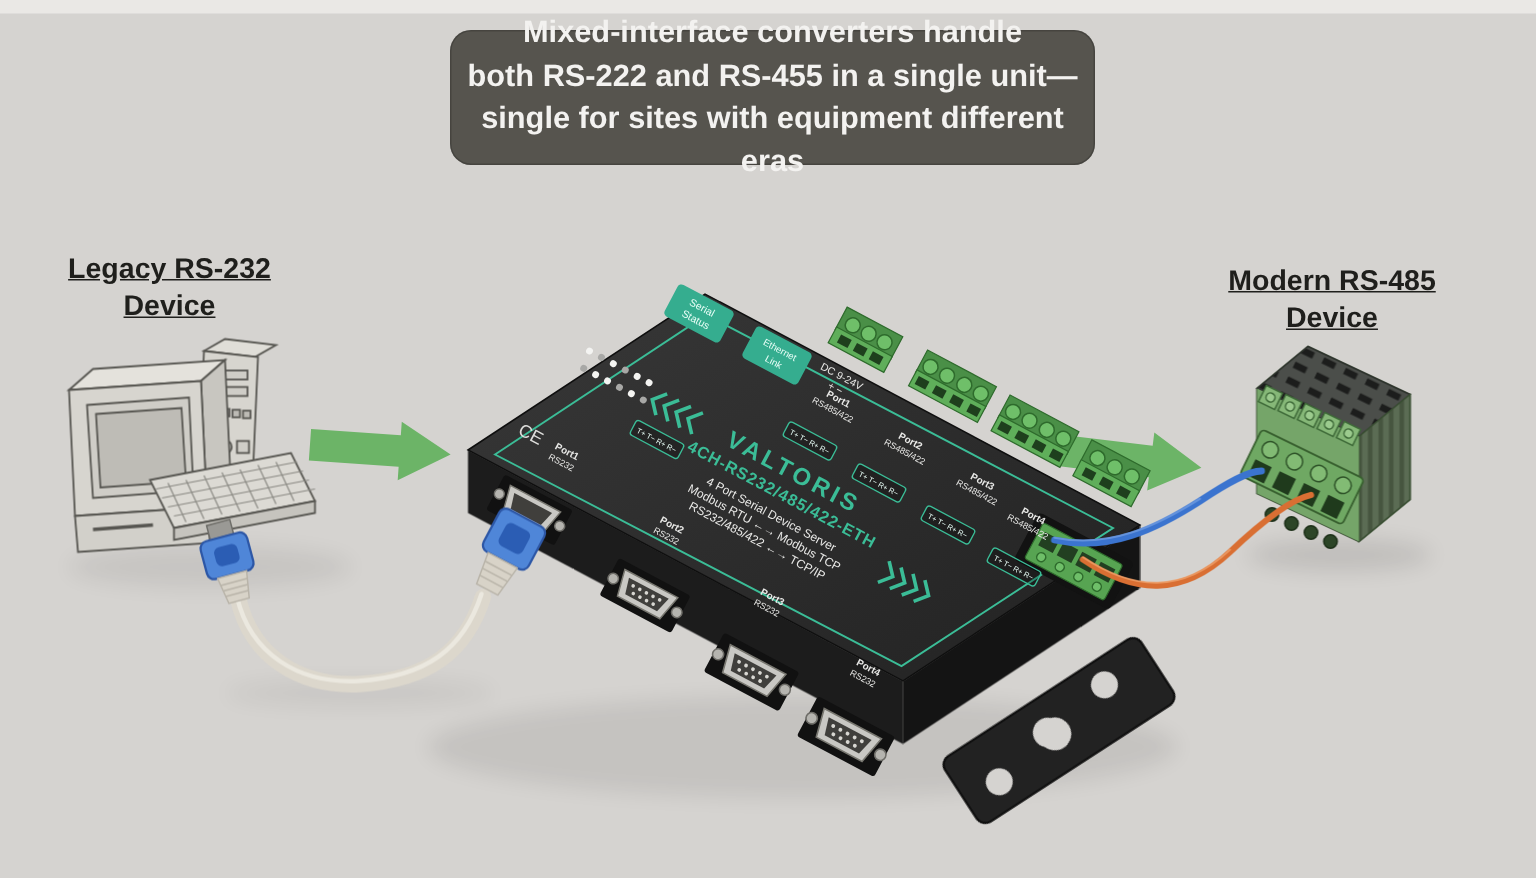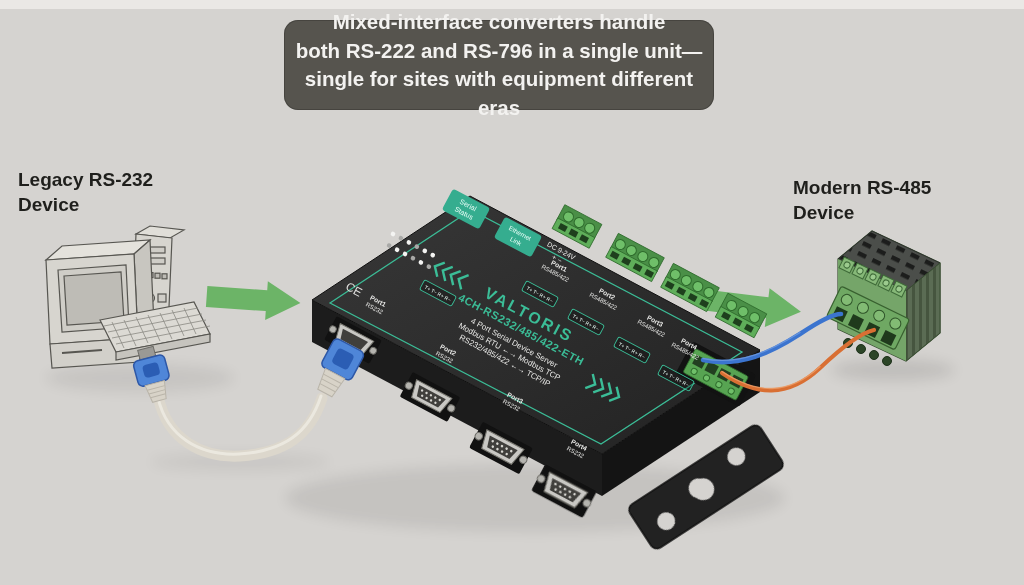--- a/index.html
+++ b/index.html
@@ -1,37 +1,37 @@
 <!DOCTYPE html>
 <html><head>
 <meta charset="utf-8">
 <style>
   html,body{margin:0;padding:0;}
   body{font-family:"Liberation Sans",sans-serif;}
   .stage{position:relative;width:1024px;height:585px;background:#d5d3d0;overflow:hidden;}
   .topstrip{position:absolute;left:0;top:0;width:1024px;height:9px;background:#eae8e5;}
-  .banner{position:absolute;left:284px;top:20px;width:430px;height:90px;background:#56544e;border-radius:14px;
+  .banner{position:absolute;left:300px;top:20px;width:430px;height:90px;background:#56544e;border-radius:14px;
           display:flex;flex-direction:column;justify-content:center;align-items:center;
           color:#f3f2f0;font-size:20.5px;line-height:28.5px;font-weight:600;text-align:center;
           box-shadow:0 0 0 1px rgba(40,40,38,.35) inset;}
-  .devlabel{position:absolute;width:190px;text-align:left;color:#1f1f1c;font-size:19px;line-height:25px;font-weight:600;}
+  .devlabel{position:absolute;width:190px;text-align:center;color:#1f1f1c;font-size:19px;line-height:25px;font-weight:600;text-decoration:underline;}
   .devlabel.left{left:18px;top:167px;}
   .devlabel.right{left:793px;top:175px;}
   svg{position:absolute;left:0;top:0;}
   svg text{font-family:"Liberation Sans",sans-serif;}
 </style>
 </head>
 <body>
 
 <div class="stage">
   <div class="topstrip"></div>
 
   <div class="banner">
     <div>Mixed-interface converters handle</div>
-    <div>both RS-222 and RS-796 in a single unit—</div>
+    <div>both RS-222 and RS-455 in a single unit—</div>
     <div>single for sites with equipment different eras</div>
   </div>
 
   <div class="devlabel left">
     <div>Legacy RS-232</div>
     <div>Device</div>
   </div>
 
   <div class="devlabel right">
     <div>Modern RS-485</div>

